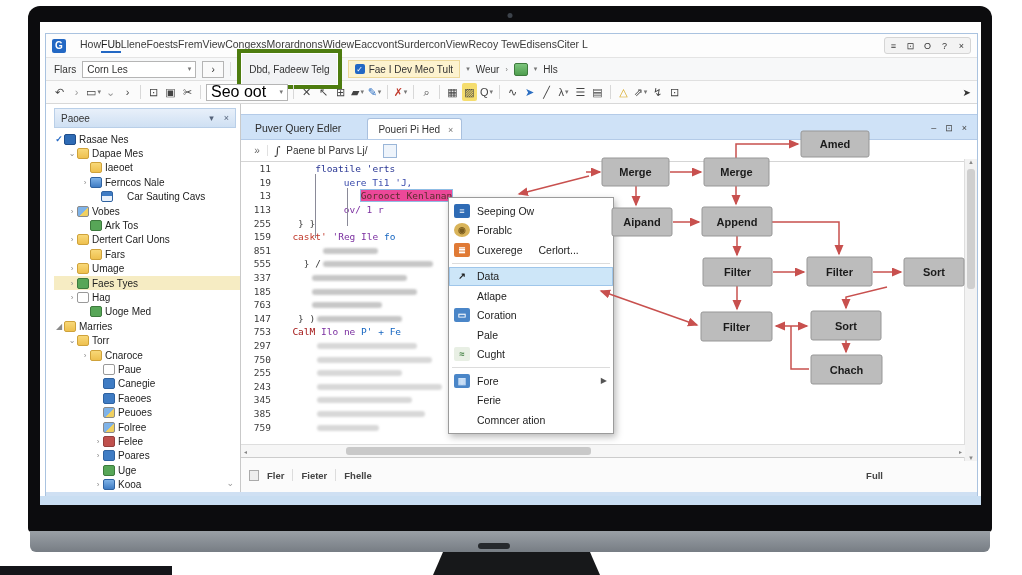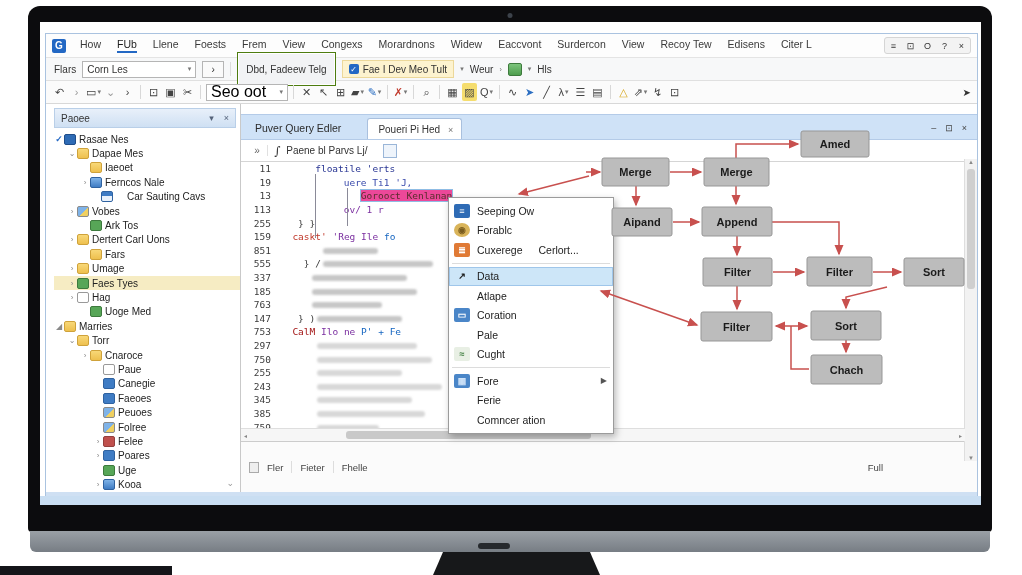--- a/index.html
+++ b/index.html
@@ -11,31 +11,31 @@
   .screen{position:absolute;left:12px;top:16px;width:941px;height:483px;background:#ffffff;overflow:hidden;}
   .screen-strip{position:absolute;left:0;bottom:0;width:100%;height:9px;background:#c9def2;}
   .chin{position:absolute;left:30px;top:531px;width:960px;height:21px;background:linear-gradient(#9aa0a6,#777d84);border-radius:0 0 6px 6px;}
   .chin-pill{position:absolute;left:478px;top:543px;width:32px;height:6px;background:#26292d;border-radius:3px;}
   .stand{position:absolute;left:433px;top:552px;width:167px;height:23px;background:#17181a;clip-path:polygon(6% 0,94% 0,100% 100%,0 100%);}
   .desk{position:absolute;left:0;top:566px;width:172px;height:9px;background:#141519;}
   
   .app{position:absolute;left:5px;top:11px;width:933px;height:464px;background:#fff;border:1px solid #aac3e0;box-sizing:border-box;}
   .menubar{height:23px;display:flex;align-items:center;padding:0 6px;background:#fdfdfd;border-bottom:1px solid #e4e4e4;gap:4px;}
   .appicon{width:14px;height:14px;background:#2368c4;color:#fff;font-size:10px;font-weight:bold;display:flex;align-items:center;justify-content:center;border-radius:2px;flex:none;}
-  #menu-items{display:flex;gap:16px;margin-left:10px;font-size:10.5px;color:#3a3a3a;flex:1;white-space:nowrap;overflow:hidden;}
+  #menu-items{display:flex;margin-left:10px;font-size:10.5px;color:#3a3a3a;flex:1;white-space:nowrap;overflow:hidden;}
   .menu-item{cursor:default;}
   .menu-item.active{border-bottom:2px solid #2368c4;padding-bottom:1px;color:#1c1c1c;}
   .wincontrols{display:flex;border:1px solid #d5d5d5;background:#f3f3f3;border-radius:3px;flex:none;}
   .wc{width:17px;height:15px;font-size:9px;color:#333;display:flex;align-items:center;justify-content:center;}
   
   .toolbar2{height:22px;display:flex;align-items:center;gap:6px;padding:0 8px;background:#f7f8f9;border-bottom:1px solid #e0e0e0;font-size:10px;color:#333;}
   .combo{display:flex;align-items:center;justify-content:space-between;border:1px solid #b5b5b5;background:#fff;height:15px;padding:0 4px;box-sizing:content-box;}
   .combo.w1{width:104px;}
   .btn-sm{border:1px solid #b5b5b5;background:#fafafa;height:15px;min-width:14px;display:flex;align-items:center;justify-content:center;padding:0 3px;}
-  .btn-views{border:1px solid #4d7c0f;background:#f2f3f5;height:16px;padding:8px 8px;display:flex;align-items:center;box-shadow:inset 0 0 0 1px #fff;}
+  .btn-views{border:4px solid #4d7c0f;background:#f2f3f5;height:16px;padding:8px 8px;display:flex;align-items:center;box-shadow:inset 0 0 0 1px #fff;}
   .toggle-hl{display:flex;align-items:center;gap:4px;background:#fdf3cf;border:1px solid #ecd89a;height:16px;padding:0 6px;}
   .checkbox-ic{width:10px;height:10px;background:#2368c4;color:#fff;font-size:8px;display:flex;align-items:center;justify-content:center;border-radius:2px;}
   .caret{color:#777;font-size:7px;}
   .tb-ic-green{width:12px;height:11px;background:linear-gradient(#7cc47c,#4e9e4e);border:1px solid #3d7a3d;border-radius:2px;}
   .v-div{width:1px;height:14px;background:#dcdcdc;}
   
   .toolbar3{height:22px;display:flex;align-items:center;gap:2px;padding:0 6px;background:#fbfbfb;border-bottom:1px solid #d8d8d8;}
   .tbi{min-width:15px;height:18px;display:flex;align-items:center;justify-content:center;font-size:11px;color:#444;gap:1px;border-radius:2px;}
   .tbsep{width:1px;height:14px;background:#d8d8d8;margin:0 3px;}
   .tb3-right{margin-left:auto;color:#333;font-size:10px;}
@@ -80,21 +80,21 @@
   .bar{display:inline-block;height:6px;border-radius:3px;background:#c7c7c7;filter:blur(1px);margin-left:2px;}
   .bar.lite{background:#d8d8d8;}
   .guide{position:absolute;width:0;border-left:1px solid #8a8a98;}
   .g1{left:74px;top:12px;height:64px;}
   .g2{left:106px;top:26px;height:38px;}
   .vscroll{position:absolute;right:0;top:55px;bottom:31px;width:12px;background:#f2f2f2;border-left:1px solid #dedede;display:flex;flex-direction:column;align-items:center;font-size:6px;color:#888;}
   .vthumb{width:8px;height:120px;background:#cfcfcf;border-radius:3px;margin-top:4px;flex:none;}
   .vs-bot{margin-top:auto;}
   .hscroll{height:12px;border-top:1px solid #dedede;background:#f6f6f6;position:relative;margin-right:12px;flex:none;display:flex;align-items:center;justify-content:space-between;padding:0 3px;font-size:6px;color:#888;}
   .hthumb{position:absolute;left:105px;top:2px;width:245px;height:8px;background:#c9c9c9;border-radius:3px;}
-  .statusbar{height:18px;border-top:1px solid #cccccc;background:#fbfbfb;display:flex;align-items:center;font-size:9.5px;color:#444;padding:16px 8px;gap:8px;flex:none;}
+  .statusbar{height:18px;border-top:1px solid #cccccc;background:#fbfbfb;display:flex;align-items:center;font-size:9.5px;color:#444;padding:8px 8px;gap:8px;flex:none;font-weight:bold;}
   .sb-sep{width:1px;height:12px;background:#ddd;}
   .sb-lead{width:8px;height:9px;border:1px solid #aaa;background:#eee;flex:none;}
   .sb-right{margin-left:auto;margin-right:86px;}
   .bottomstrip{height:7px;background:#cfe0f3;}
   
   .ctxmenu{position:absolute;left:402px;top:163px;width:166px;background:#fff;border:1px solid #9b9b9b;box-shadow:2px 3px 7px rgba(0,0,0,.28);z-index:20;padding:3px 0;box-sizing:border-box;}
   .cm-row{display:flex;align-items:center;height:19.5px;padding:0 6px 0 5px;font-size:10.5px;color:#222;position:relative;}
   .cm-row.sel{background:#cde6f8;outline:1px solid #9fc6ea;outline-offset:-1px;}
   .cm-ic{width:16px;height:14px;margin-right:7px;flex:none;display:flex;align-items:center;justify-content:center;font-size:9px;border-radius:2px;font-weight:bold;}
   .cm-trail{margin-left:16px;color:#222;}

